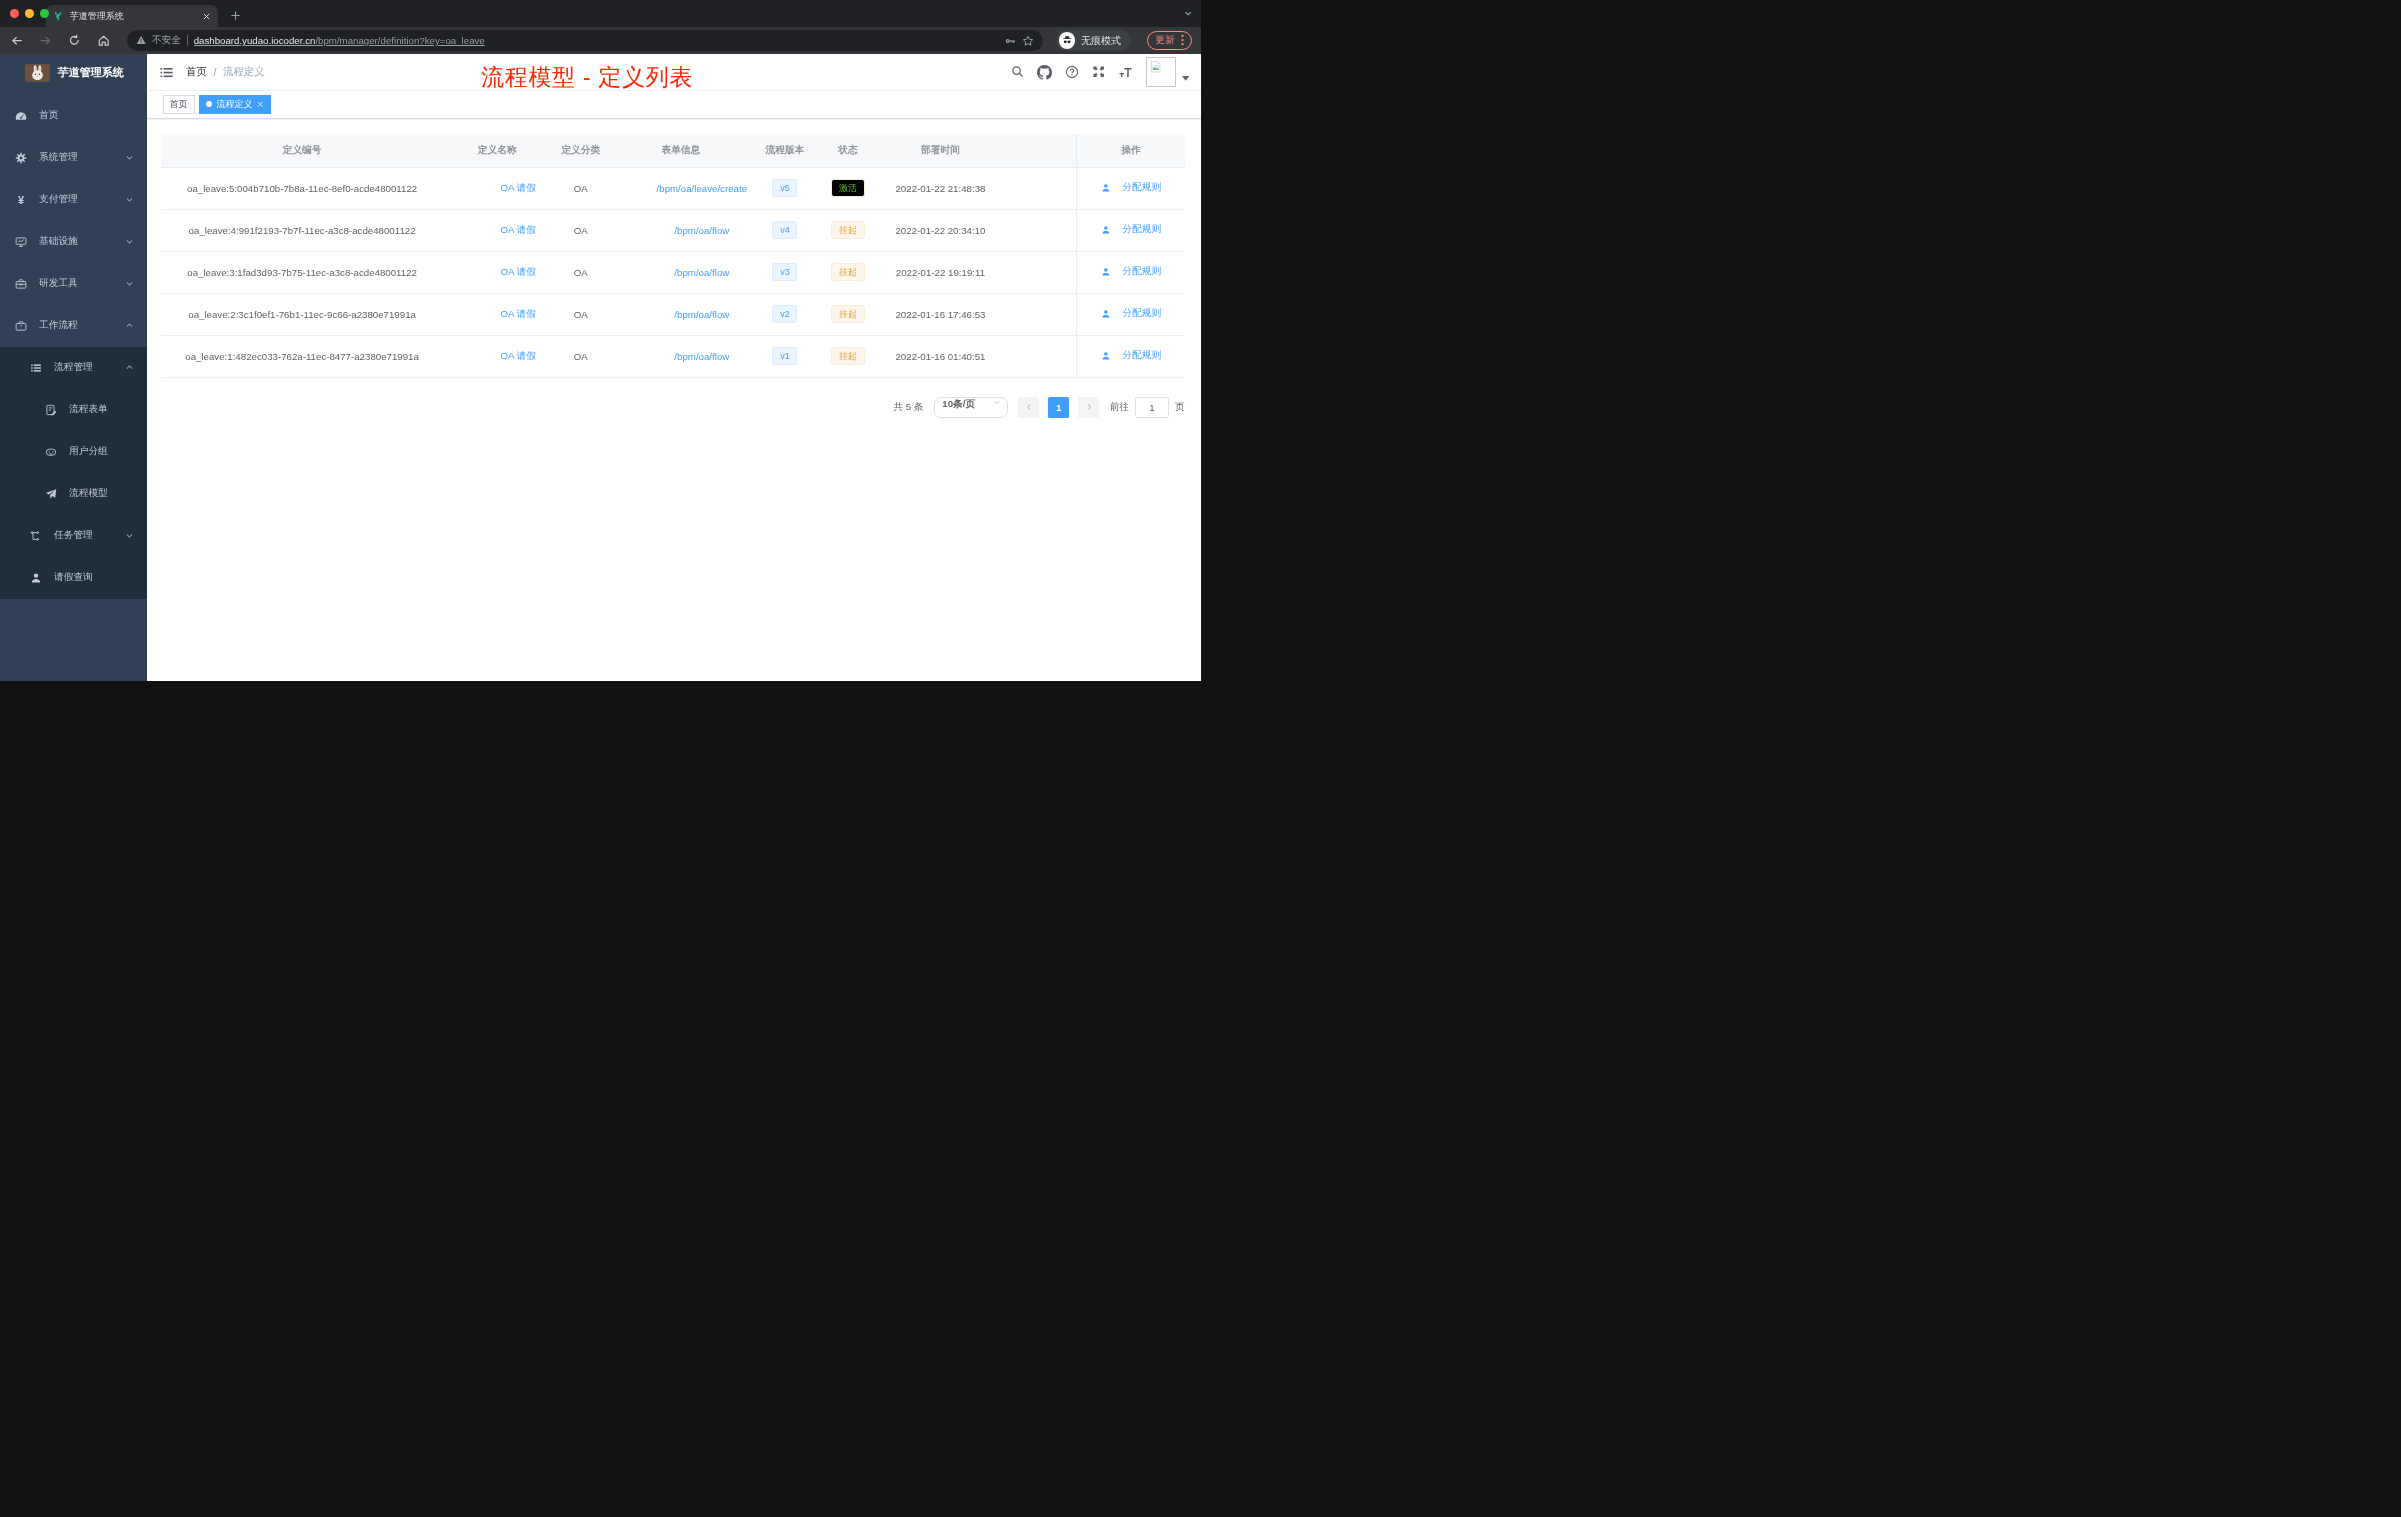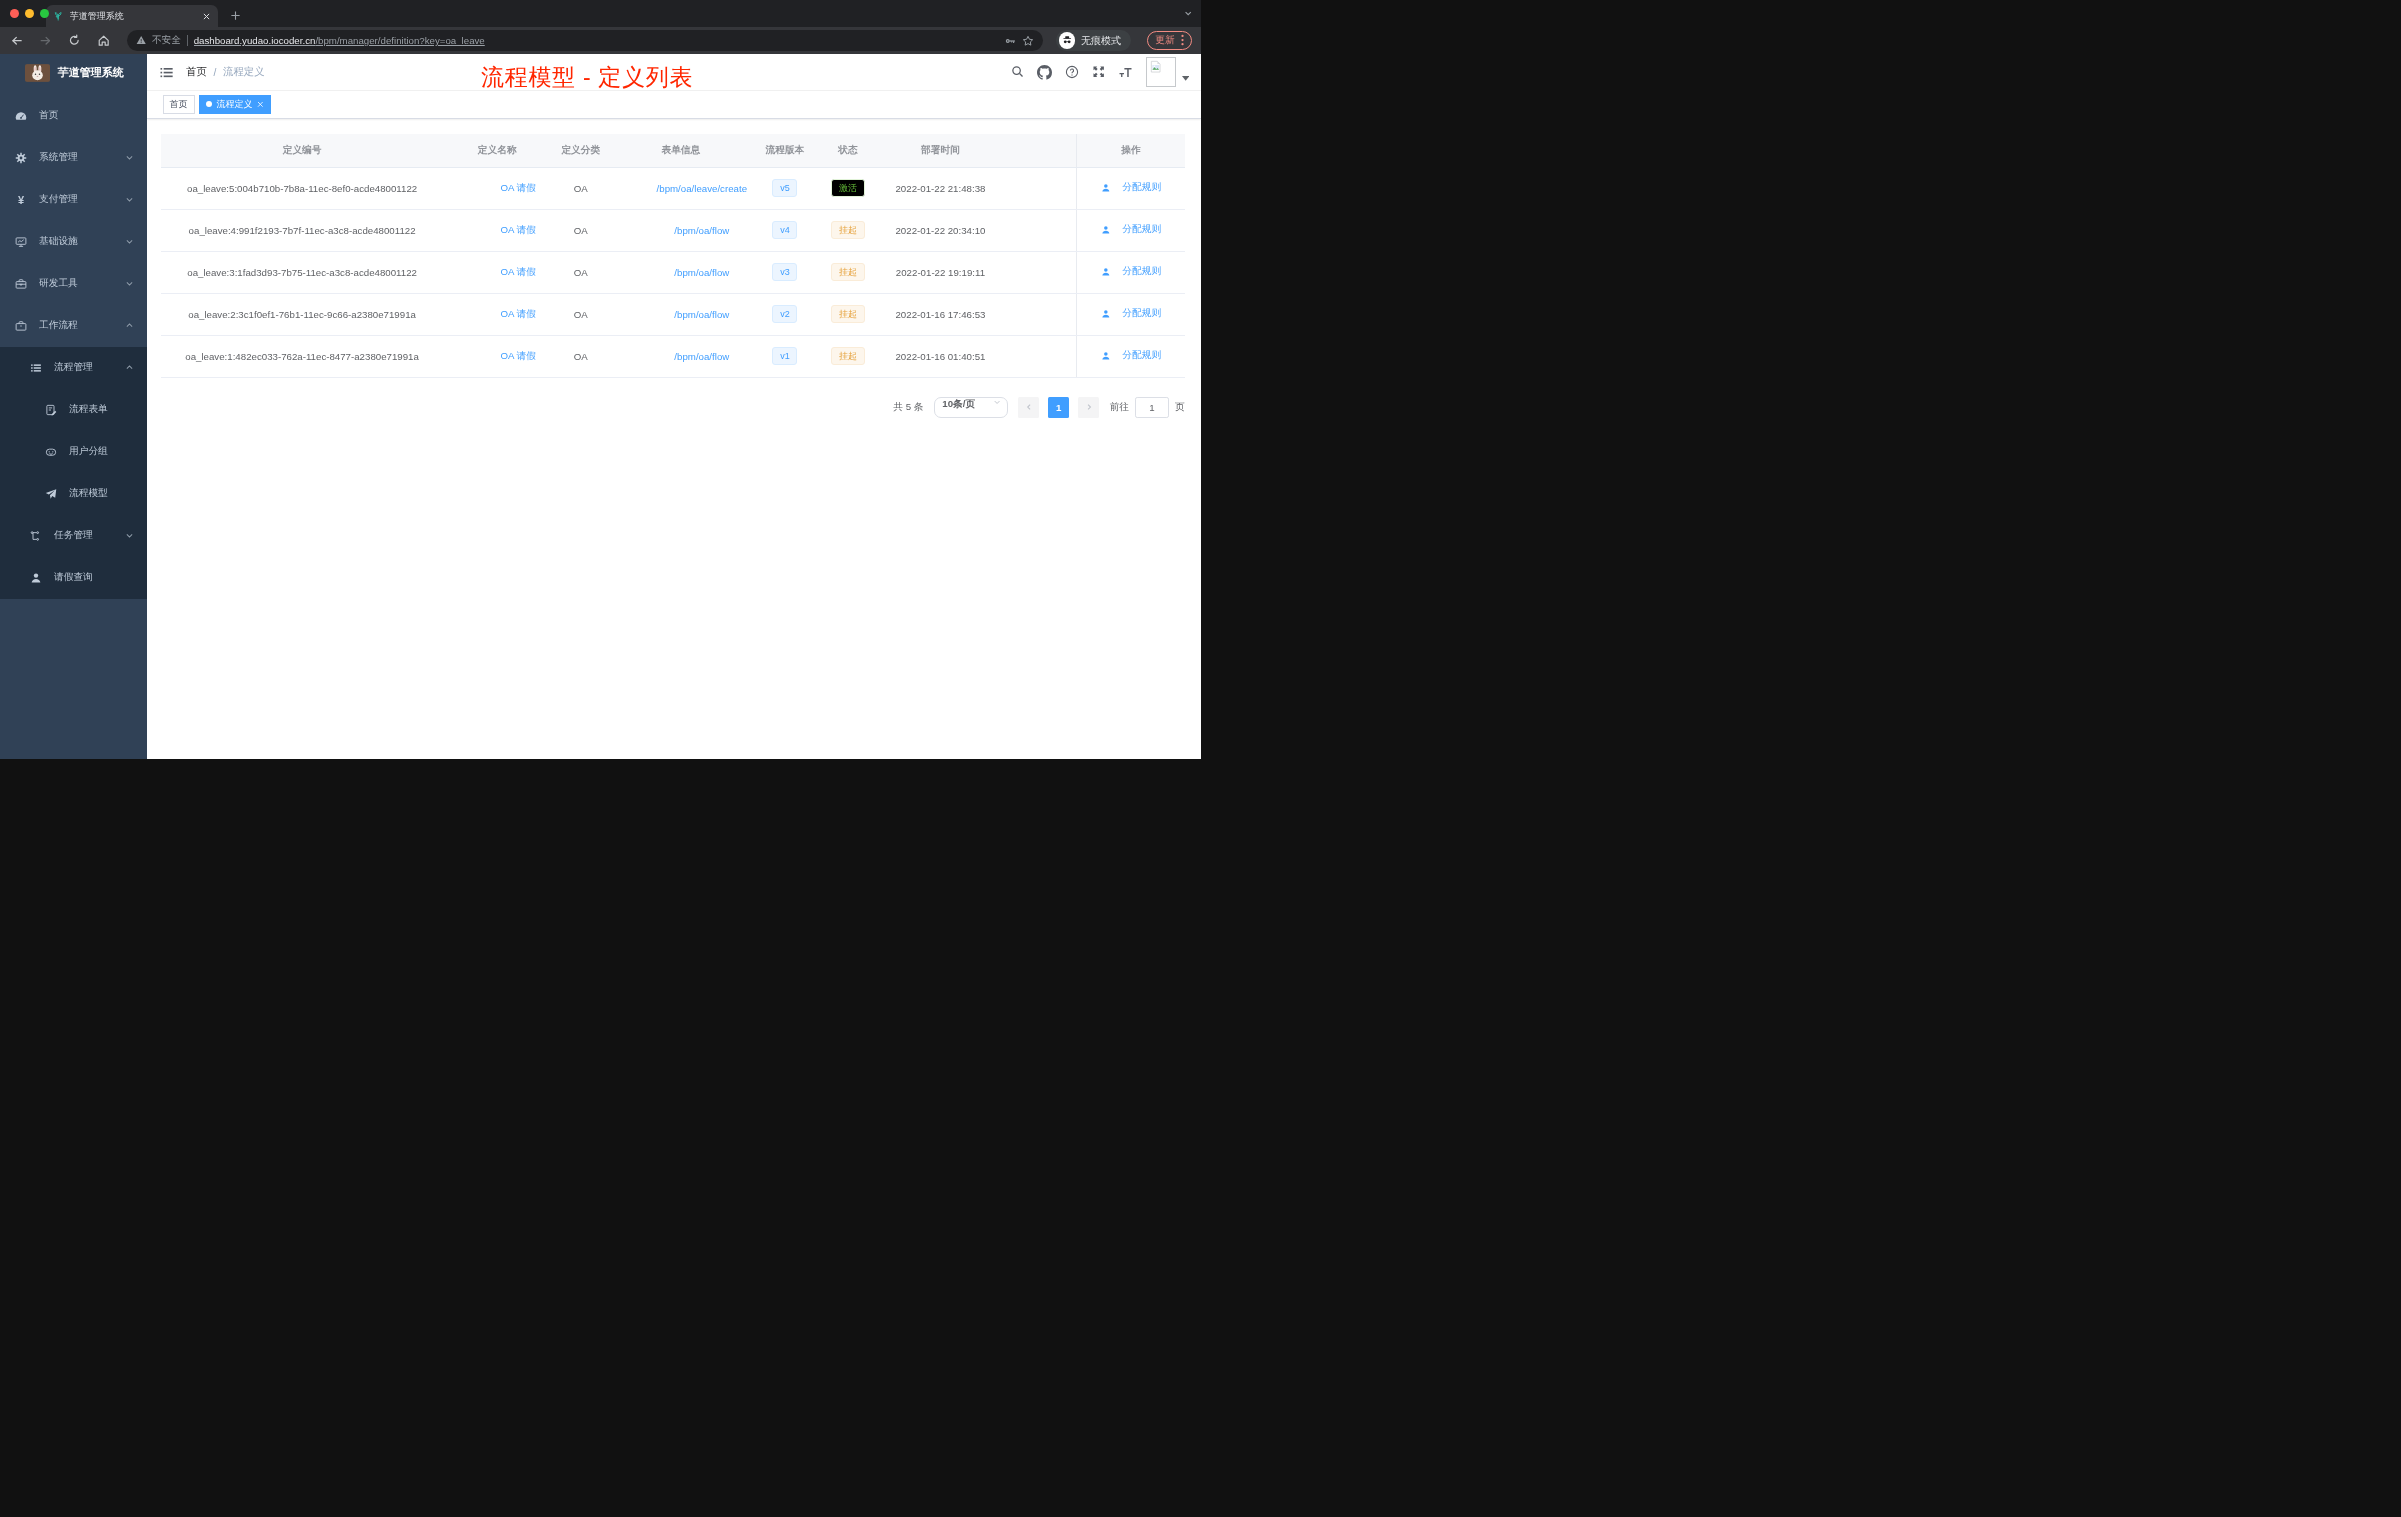--- a/index.html
+++ b/index.html
@@ -1,17 +1,17 @@
 <!DOCTYPE html>
 <html style="font-size:12px"><head>
 <meta charset="utf-8">
 <style>
   * { margin:0; padding:0; box-sizing:border-box; }
   body { background:#111; font-family:"Liberation Sans", sans-serif; }
-  .screen { width:1201px; height:759px; background:#fff; position:relative; overflow:hidden; }
+  .screen { width:1201px; height:681px; background:#fff; position:relative; overflow:hidden; }
 
   
   .tabstrip { height:27px; background:#202124; display:flex; align-items:flex-end; position:relative; }
   .traffic { position:absolute; left:10.4px; top:9px; display:flex; gap:6px; }
   .light { width:9px; height:9px; border-radius:50%; }
   .light.r{background:#ff5f57}.light.y{background:#febc2e}.light.g{background:#28c840}
   .tab { margin-left:46px; width:172px; height:22px; background:#35363a; border-radius:6.7px 6.7px 0 0;
          display:flex; align-items:center; gap:6px; padding:0 7.4px; color:#dfe1e5; font-size:9px; }
   .tab-title { flex:1; white-space:nowrap; overflow:hidden; text-overflow:ellipsis; }
   .newtab { width:19.3px; height:19.3px; margin:0 3px 2.2px 7.4px; display:flex; align-items:center; justify-content:center; }

